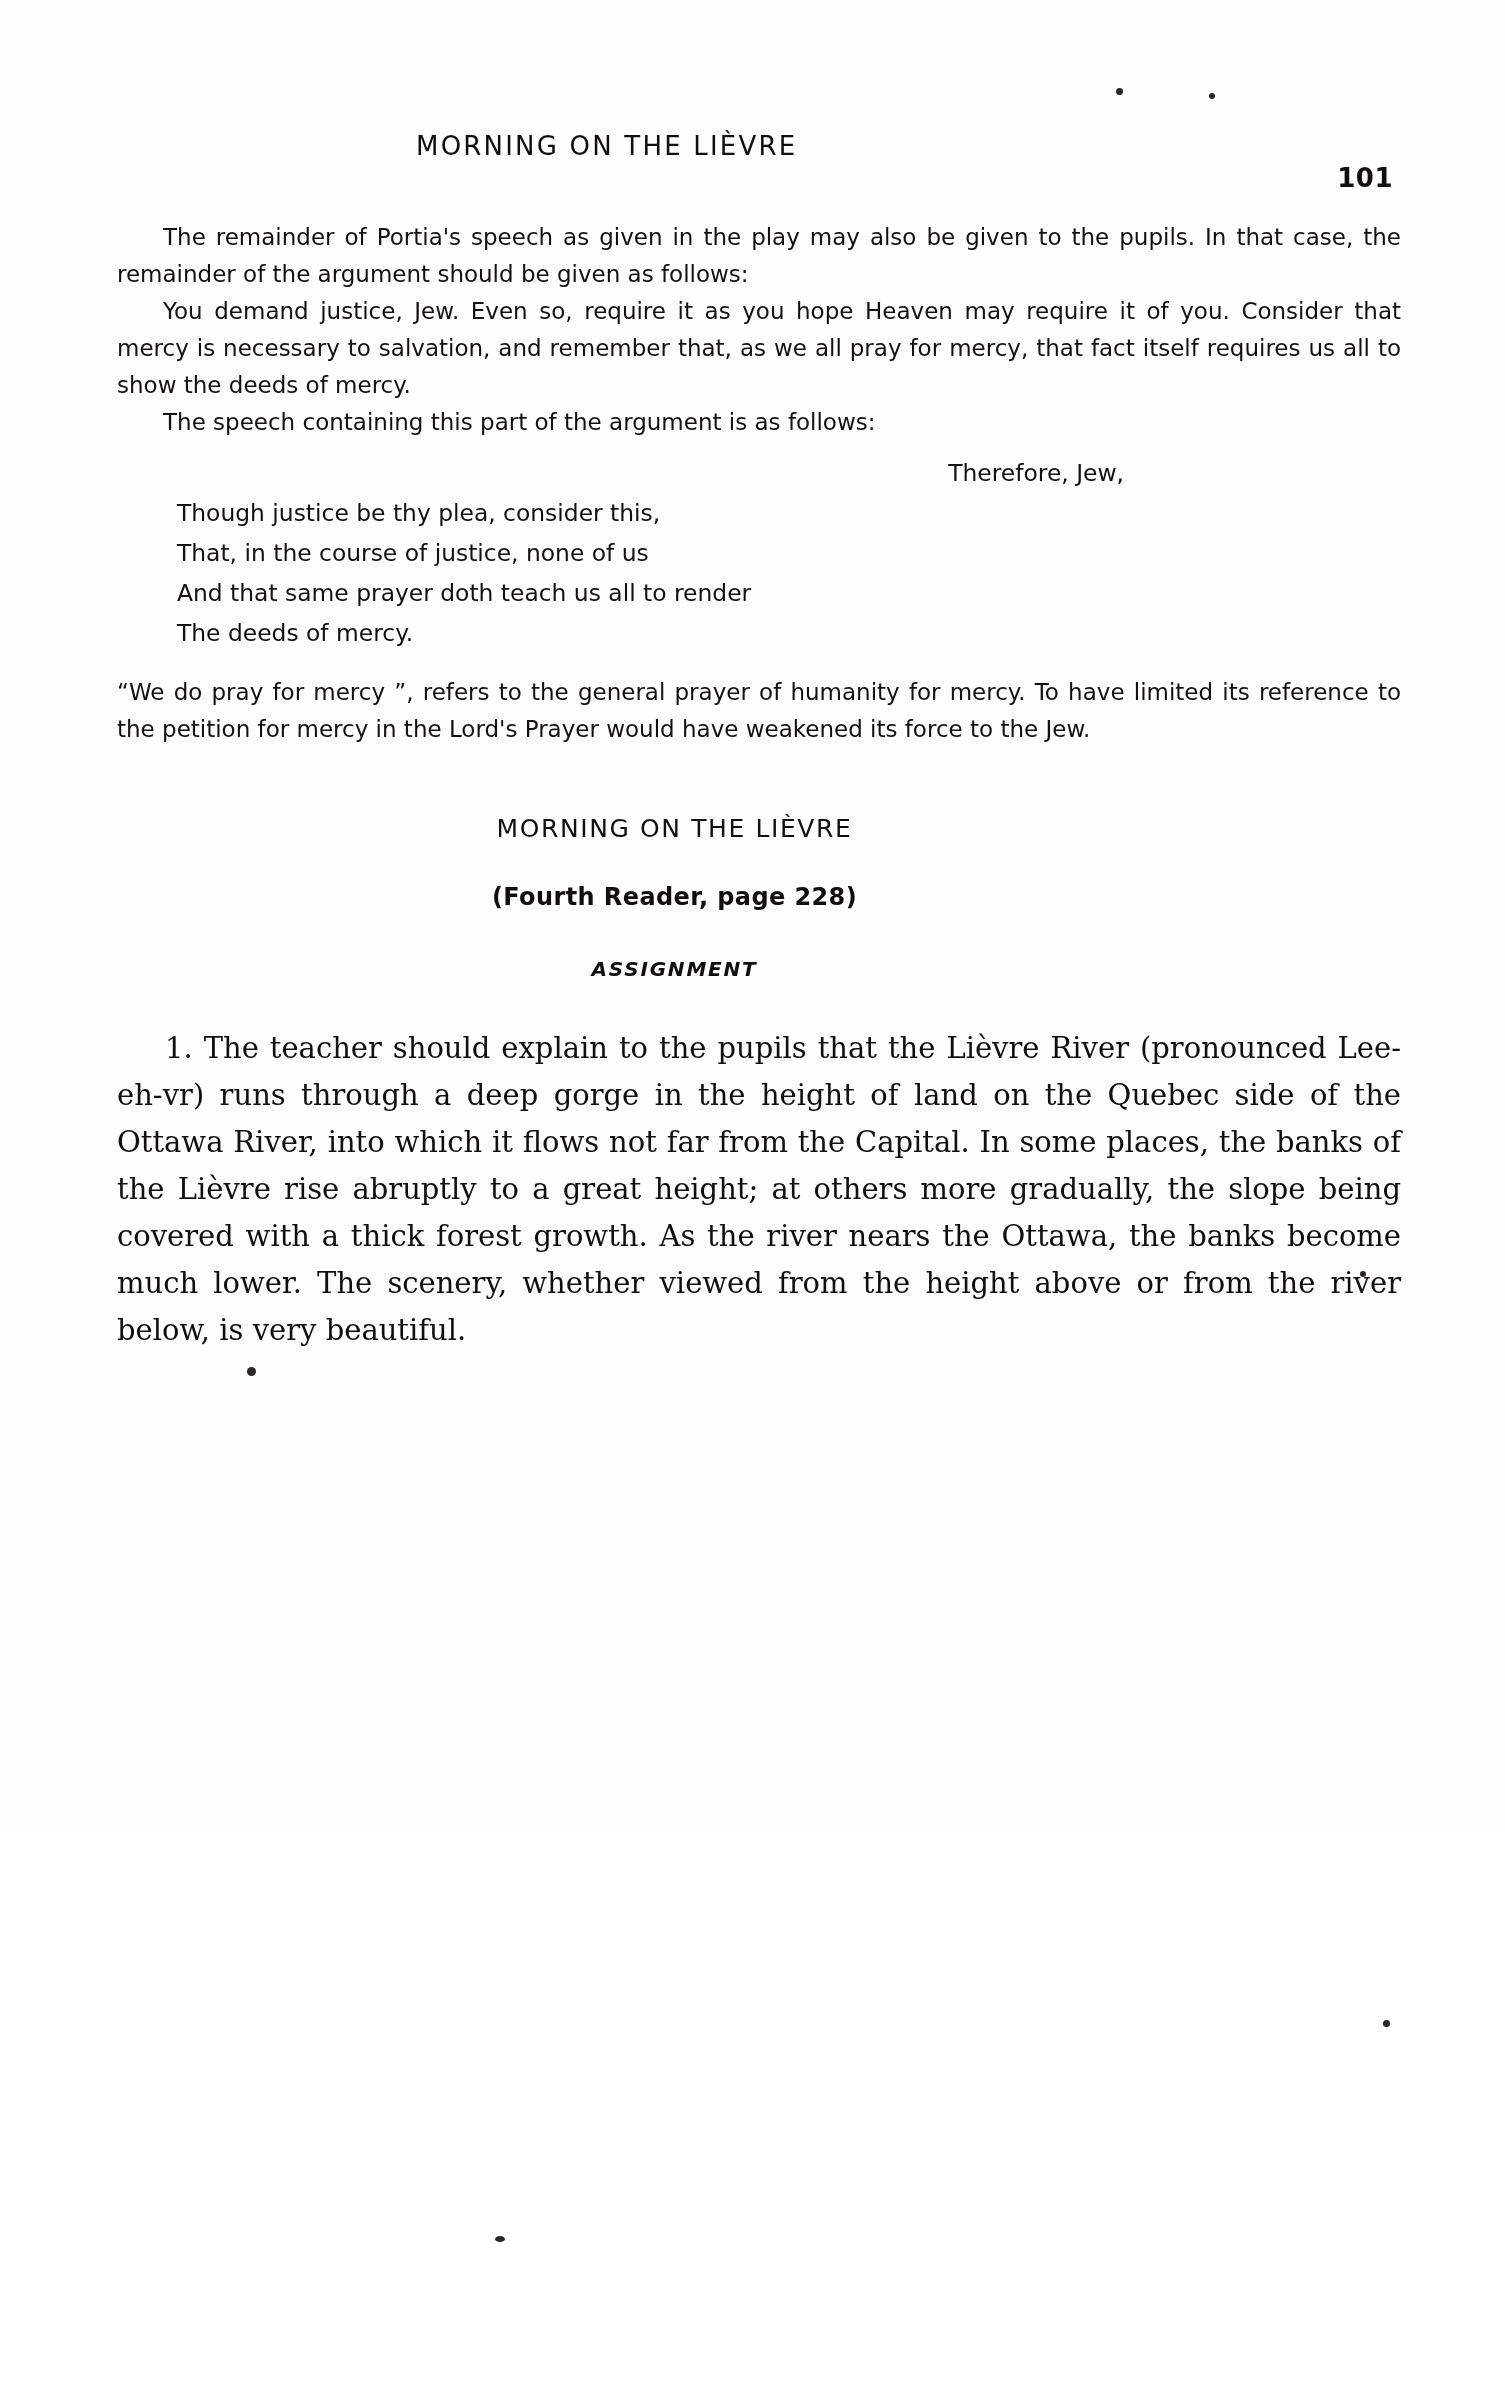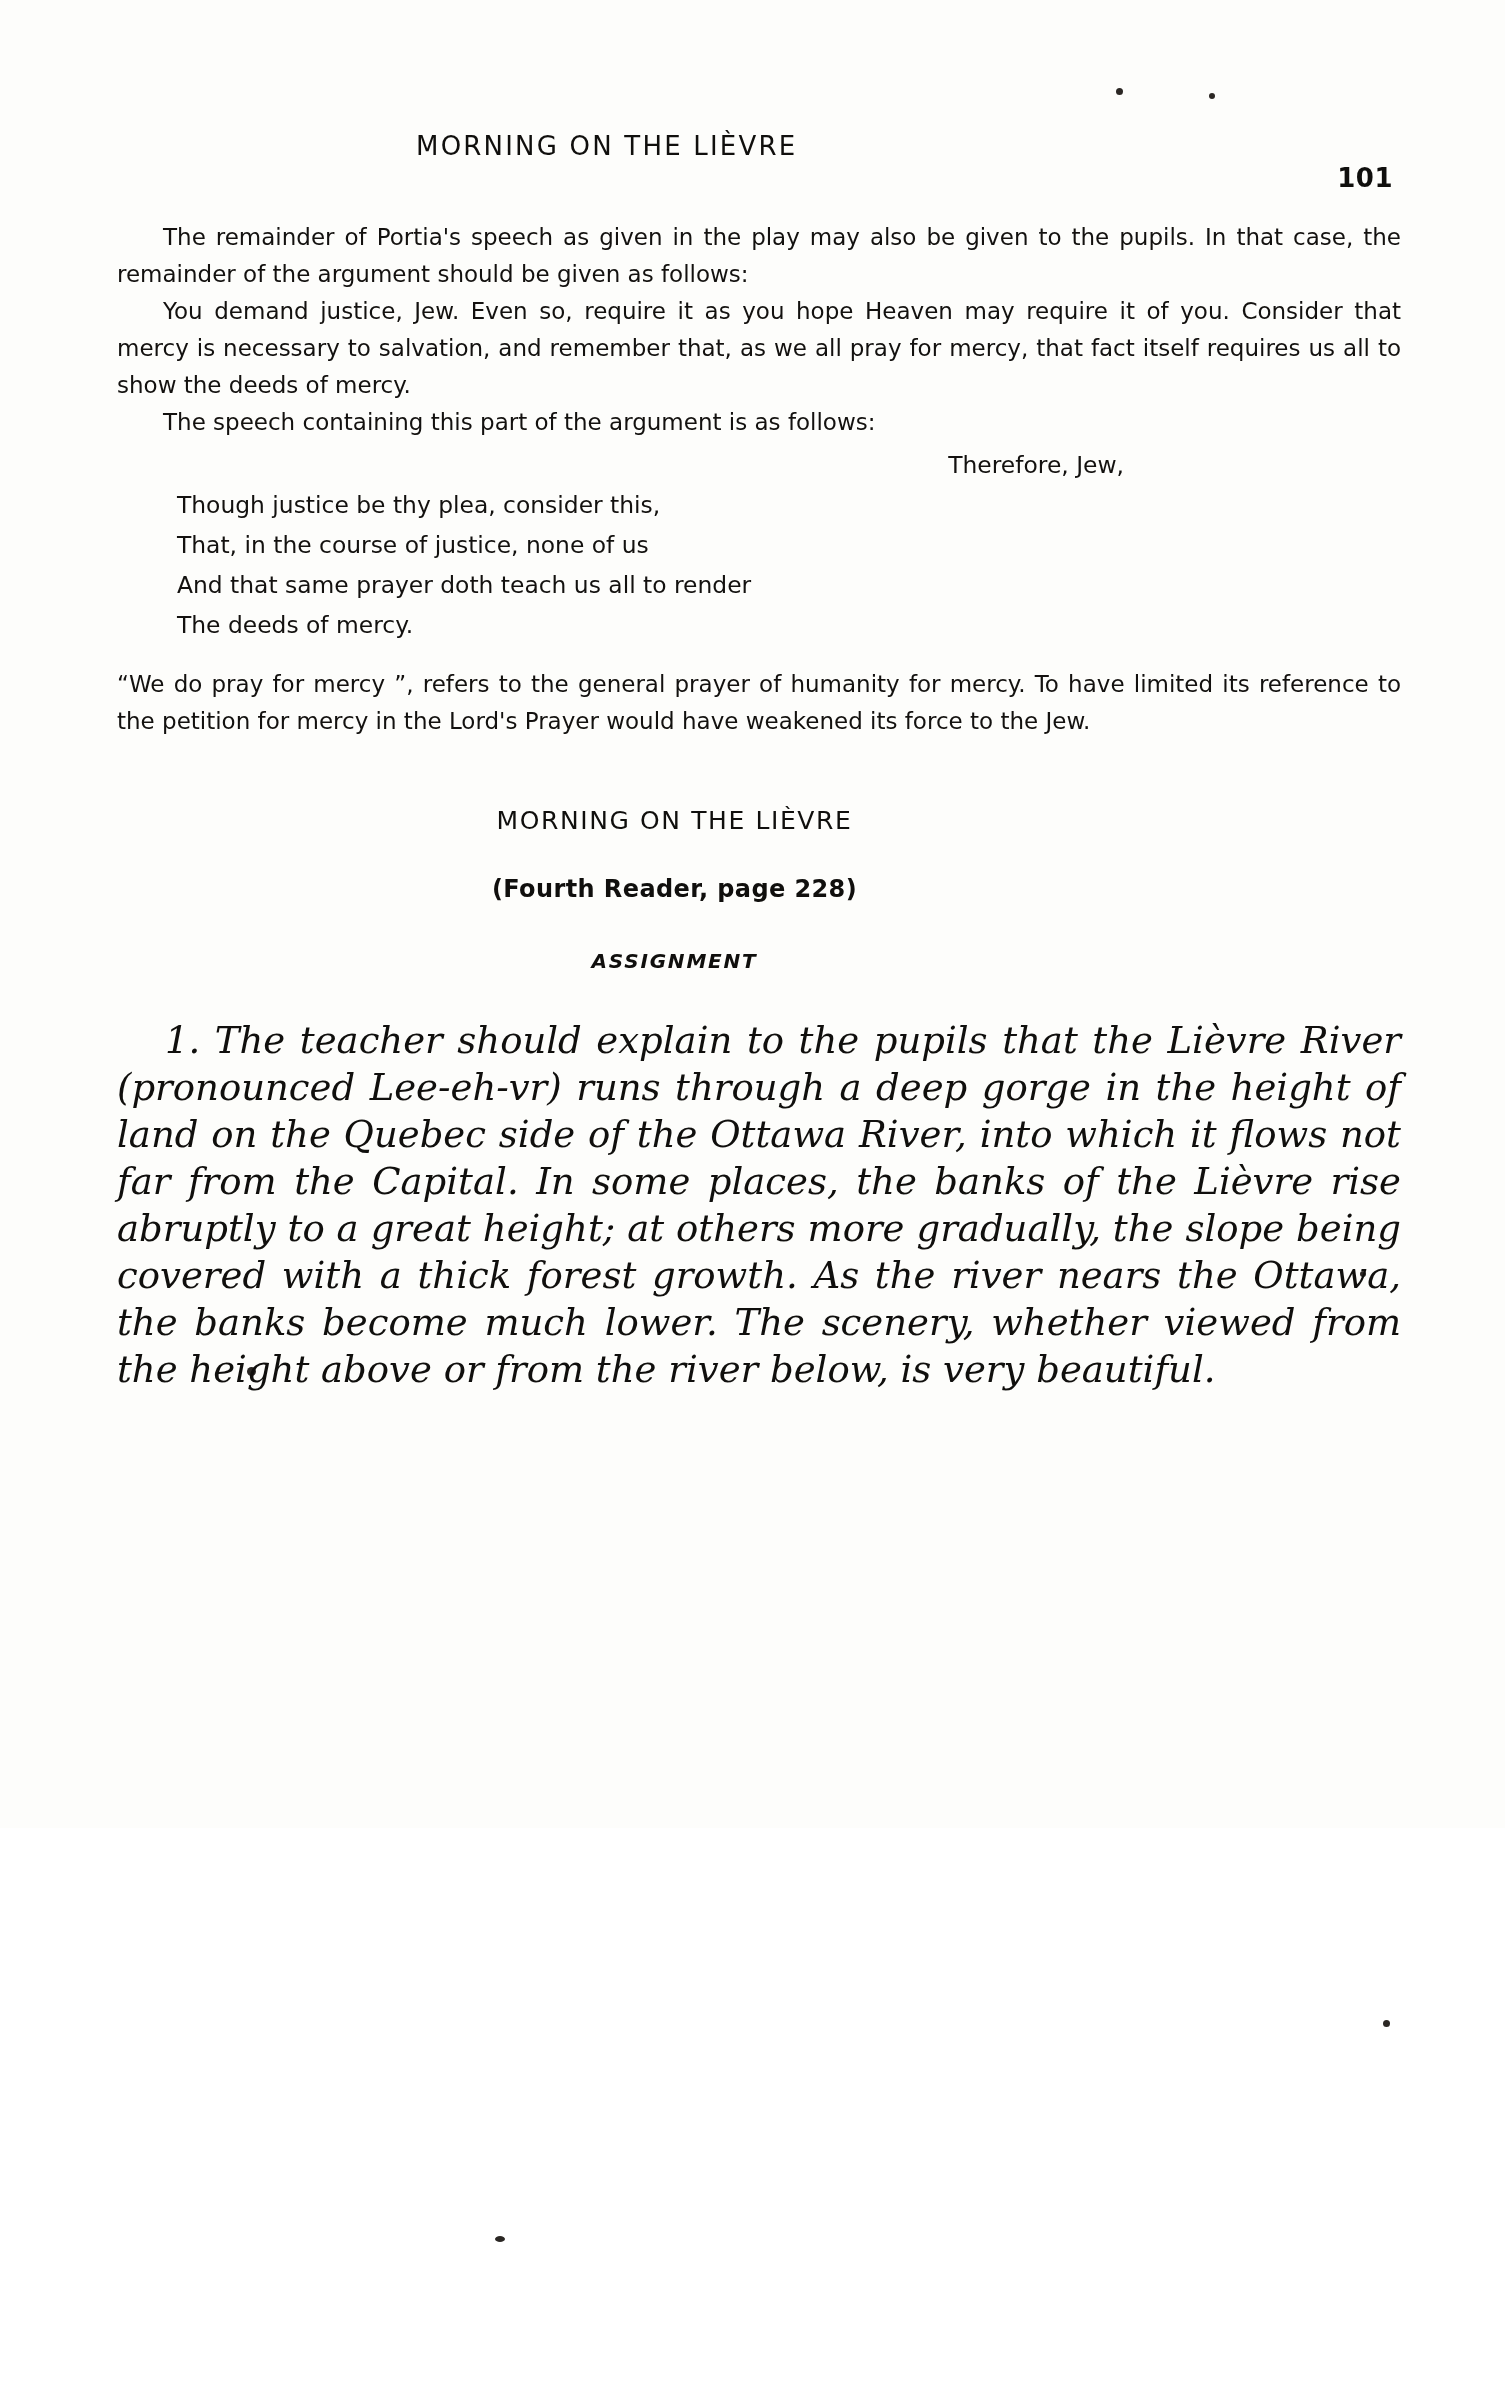--- a/index.html
+++ b/index.html
@@ -63,21 +63,21 @@
   }
   .prose p {
     margin: 0;
     text-indent: 46px;
     text-align: justify;
   }
   .prose p.noindent { text-indent: 0; }
 
   
   .verse {
-    margin-top: 4px;
+    margin-top: 12px;
     font-family: "DejaVu Sans", sans-serif;
     font-size: 23.4px;
     line-height: 40px;
     color: #13110f;
   }
   .verse .vline {
     white-space: pre;
   }
   .verse .vline.speaker {
     text-align: right;
@@ -118,25 +118,24 @@
     font-weight: bold;
     font-style: italic;
     letter-spacing: 1.8px;
     padding-right: 169px;
   }
 
   
   .assign-body {
     margin-top: 44px;
     font-family: "DejaVu Serif", serif;
-    font-size: 37px;
+    font-size: 29px;
     line-height: 47px;
     text-align: justify;
     color: #100f0d;
-    font-style: italic;
   }
   .assign-body p {
     margin: 0;
     text-indent: 48px;
     text-align: justify;
   }
 
   
   .speck {
     position: absolute;

